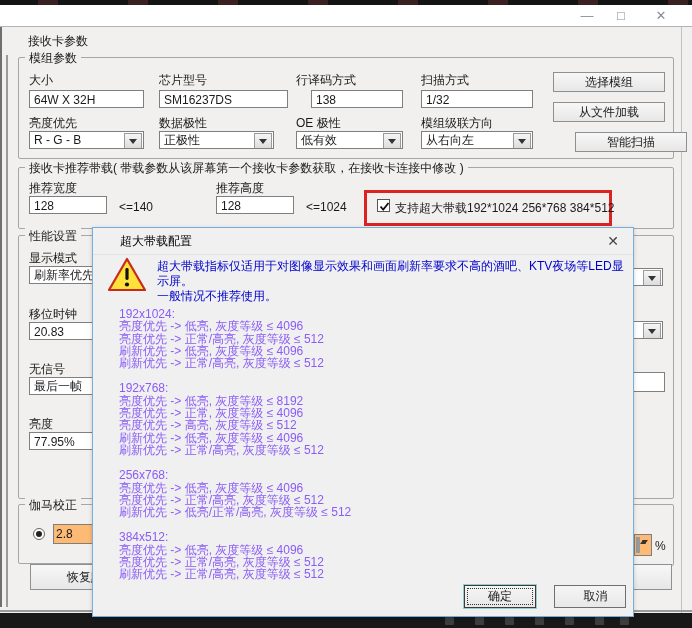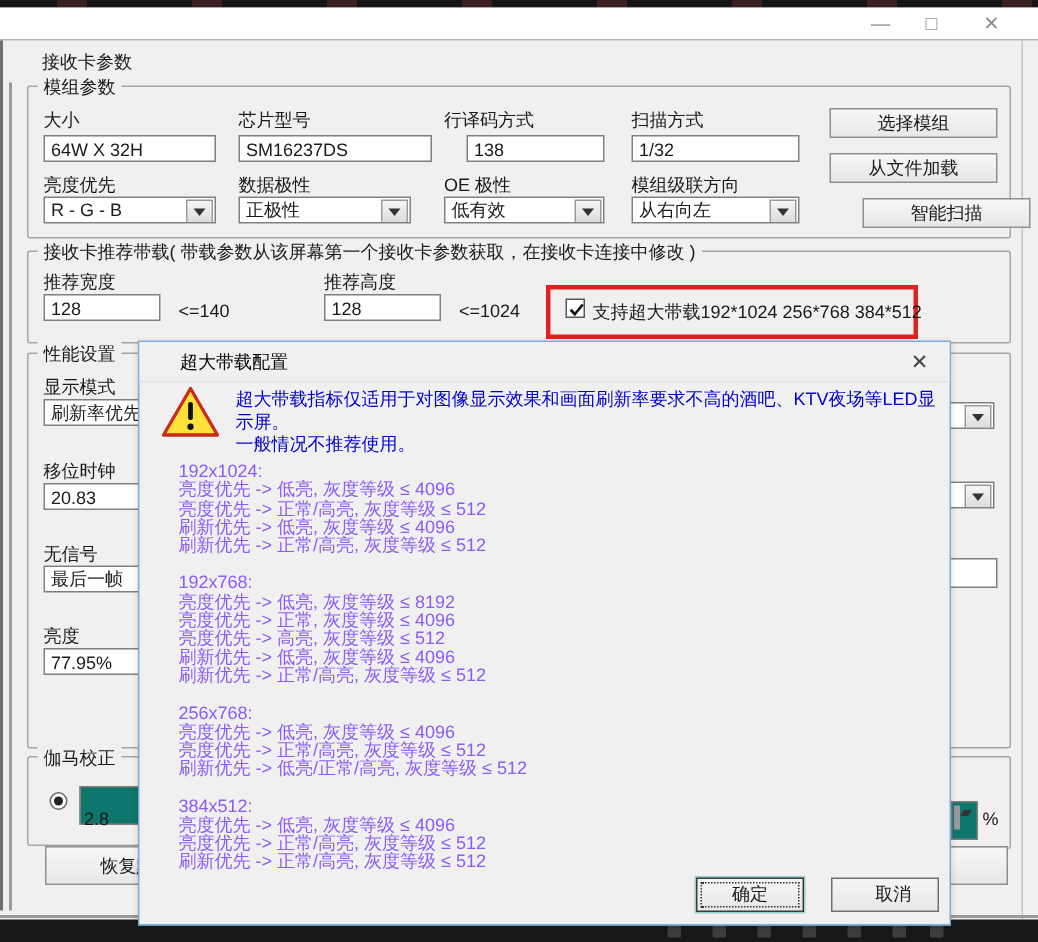--- a/index.html
+++ b/index.html
@@ -35,21 +35,21 @@
   .btn3{height:20px;line-height:18px;width:112px;}
 
   
   .hl-red{position:absolute;border:3px solid #dd2222;}
   .checkbox{position:absolute;width:13px;height:13px;background:#fff;border:1px solid #555;box-sizing:border-box;}
   .checkbox svg{position:absolute;left:0px;top:0px;}
 
   
   .radio{position:absolute;width:12px;height:12px;border:1px solid #666;border-radius:50%;background:#fff;box-sizing:border-box;}
   .radio .dot{position:absolute;left:2px;top:2px;width:6px;height:6px;border-radius:50%;background:#222;}
-  .spin{position:absolute;background:#0f766e;border:1px solid #7f7f7f;box-sizing:border-box;line-height:18px;padding:12px 2px;}
+  .spin{position:absolute;background:#fdba74;border:1px solid #7f7f7f;box-sizing:border-box;line-height:18px;padding:0 2px;}
   .spin-btns{position:absolute;right:1px;top:1px;width:14px;}
   .spin-up,.spin-dn{width:14px;height:8px;background:linear-gradient(#f4f4f4,#ddd);border:1px solid #9a9a9a;box-sizing:border-box;position:relative;}
   .spin-up:after{content:"";position:absolute;left:3px;top:2px;border-left:3px solid transparent;border-right:3px solid transparent;border-bottom:4px solid #333;}
   .spin-dn:after{content:"";position:absolute;left:3px;top:2px;border-left:3px solid transparent;border-right:3px solid transparent;border-top:4px solid #333;}
 
   
   .dialog{position:absolute;left:92px;top:227px;width:542px;height:390px;background:#f0f0f0;border:1px solid #77aede;box-shadow:0 1px 4px rgba(0,0,0,.18);z-index:10;box-sizing:border-box;}
   .dialog-titlebar{position:absolute;left:0;top:0;width:100%;height:26px;background:#f0f0f0;border-bottom:1px solid #e2e2e2;}
   .dialog-title{position:absolute;left:27px;top:5px;color:#000;}
   .dialog-close{position:absolute;right:10px;top:3px;width:20px;height:20px;text-align:center;line-height:20px;font-size:14px;color:#444;}

